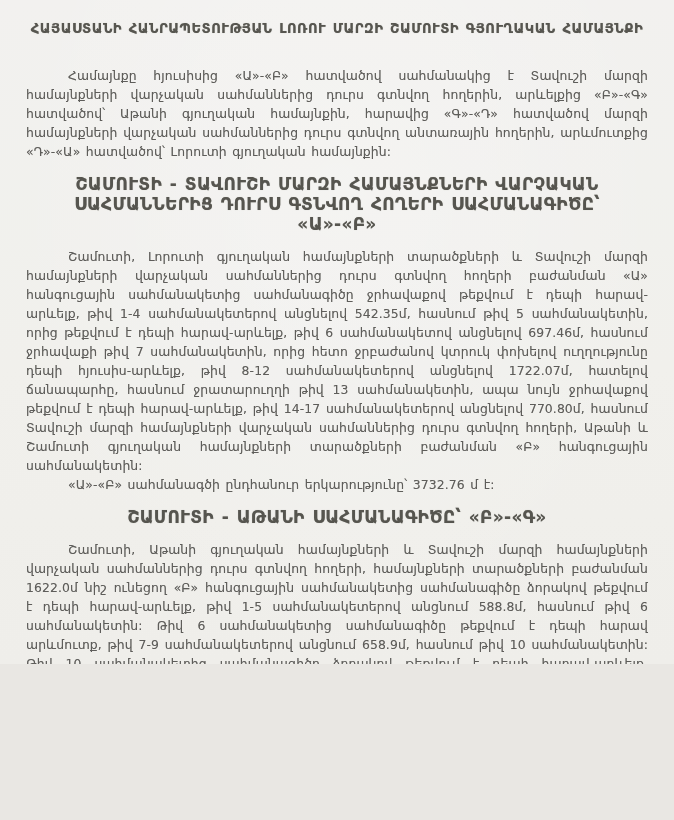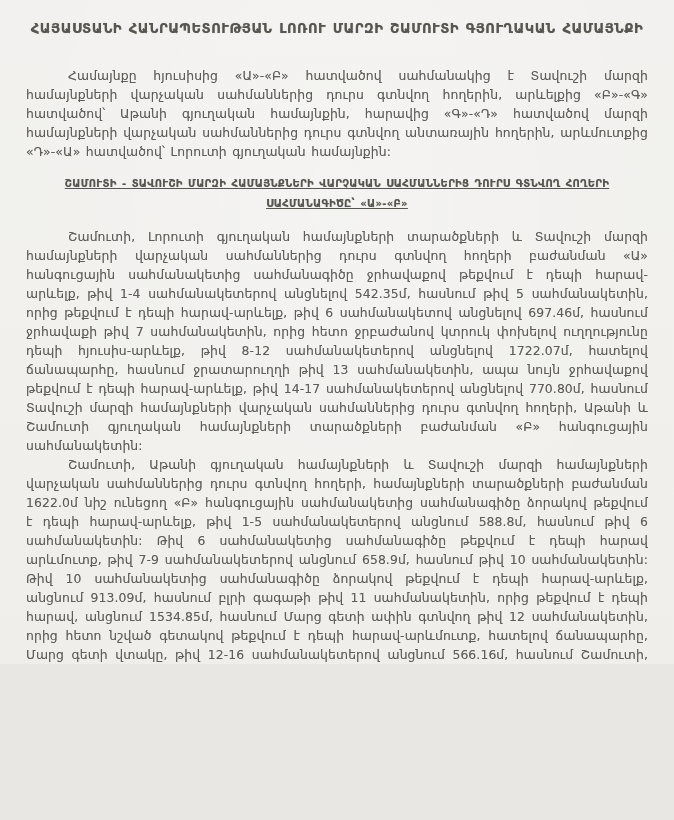--- a/index.html
+++ b/index.html
@@ -32,29 +32,28 @@
     text-shadow:0 0 .7px rgba(86,85,79,.55);
   }
   .body-par{
     margin:0;
     text-indent:42px;
     text-shadow:0 0 .6px rgba(93,92,89,.4);
   }
   .sec-head{
     text-align:center;
     font-weight:bold;
-    font-size:10px;
+    font-size:17px;
     line-height:20px;
     letter-spacing:.3px;
     color:#55544e;
     margin:13px 0 13px 0;
     padding:0 18px;
     text-indent:0;
     text-shadow:0 0 .7px rgba(86,85,79,.5);
-    text-decoration:underline;
   }
   .length-note{
     margin:0;
     text-indent:42px;
     text-align:left;
     text-shadow:0 0 .6px rgba(93,92,89,.4);
   }
 </style>
 </head>
 <body>
@@ -64,20 +63,22 @@
   <header class="doc-title">
     <div>ՀԱՅԱՍՏԱՆԻ ՀԱՆՐԱՊԵՏՈՒԹՅԱՆ ԼՈՌՈՒ ՄԱՐԶԻ ՇԱՄՈՒՏԻ ԳՅՈՒՂԱԿԱՆ ՀԱՄԱՅՆՔԻ</div>
   </header>
 
 
   <p class="body-par">Համայնքը հյուսիսից «Ա»-«Բ» հատվածով սահմանակից է Տավուշի մարզի համայնքների վարչական սահմաններից դուրս գտնվող հողերին, արևելքից «Բ»-«Գ» հատվածով՝ Աթանի գյուղական համայնքին, հարավից «Գ»-«Դ» հատվածով մարզի համայնքների վարչական սահմաններից դուրս գտնվող անտառային հողերին, արևմուտքից «Դ»-«Ա» հատվածով՝ Լորուտի գյուղական համայնքին:</p>
 
   <section>
     <h2 class="sec-head">ՇԱՄՈՒՏԻ - ՏԱՎՈՒՇԻ ՄԱՐԶԻ ՀԱՄԱՅՆՔՆԵՐԻ ՎԱՐՉԱԿԱՆ ՍԱՀՄԱՆՆԵՐԻՑ ԴՈՒՐՍ ԳՏՆՎՈՂ ՀՈՂԵՐԻ ՍԱՀՄԱՆԱԳԻԾԸ՝ «Ա»-«Բ»</h2>
     <p class="body-par">Շամուտի, Լորուտի գյուղական համայնքների տարածքների և Տավուշի մարզի համայնքների վարչական սահմաններից դուրս գտնվող հողերի բաժանման «Ա» հանգուցային սահմանակետից սահմանագիծը ջրհավաքով թեքվում է դեպի հարավ-արևելք, թիվ 1-4 սահմանակետերով անցնելով 542.35մ, հասնում թիվ 5 սահմանակետին, որից թեքվում է դեպի հարավ-արևելք, թիվ 6 սահմանակետով անցնելով 697.46մ, հասնում ջրհավաքի թիվ 7 սահմանակետին, որից հետո ջրբաժանով կտրուկ փոխելով ուղղությունը դեպի հյուսիս-արևելք, թիվ 8-12 սահմանակետերով անցնելով 1722.07մ, հատելով ճանապարհը, հասնում ջրատարուղղի թիվ 13 սահմանակետին, ապա նույն ջրհավաքով թեքվում է դեպի հարավ-արևելք, թիվ 14-17 սահմանակետերով անցնելով 770.80մ, հասնում Տավուշի մարզի համայնքների վարչական սահմաններից դուրս գտնվող հողերի, Աթանի և Շամուտի գյուղական համայնքների տարածքների բաժանման «Բ» հանգուցային սահմանակետին:</p>
+    <p class="length-note">«Ա»-«Բ» սահմանագծի ընդհանուր երկարությունը՝ 3732.76 մ է:</p>
   </section>
 
   <section>
+    <h2 class="sec-head">ՇԱՄՈՒՏԻ - ԱԹԱՆԻ ՍԱՀՄԱՆԱԳԻԾԸ՝ «Բ»-«Գ»</h2>
     <p class="body-par">Շամուտի, Աթանի գյուղական համայնքների և Տավուշի մարզի համայնքների վարչական սահմաններից դուրս գտնվող հողերի, համայնքների տարածքների բաժանման 1622.0մ նիշ ունեցող «Բ» հանգուցային սահմանակետից սահմանագիծը ձորակով թեքվում է դեպի հարավ-արևելք, թիվ 1-5 սահմանակետերով անցնում 588.8մ, հասնում թիվ 6 սահմանակետին: Թիվ 6 սահմանակետից սահմանագիծը թեքվում է դեպի հարավ արևմուտք, թիվ 7-9 սահմանակետերով անցնում 658.9մ, հասնում թիվ 10 սահմանակետին: Թիվ 10 սահմանակետից սահմանագիծը ձորակով թեքվում է դեպի հարավ-արևելք, անցնում 913.09մ, հասնում բլրի գագաթի թիվ 11 սահմանակետին, որից թեքվում է դեպի հարավ, անցնում 1534.85մ, հասնում Մարց գետի ափին գտնվող թիվ 12 սահմանակետին, որից հետո նշված գետակով թեքվում է դեպի հարավ-արևմուտք, հատելով ճանապարհը, Մարց գետի վտակը, թիվ 12-16 սահմանակետերով անցնում 566.16մ, հասնում Շամուտի, Աթանի գյուղական համայնքների տարածքների և մարզի համայնքների վարչական սահմաններից դուրս գտնվող անտառային հողերի բաժանման «Գ» հանգուցային սահմանակետին:</p>
 
   </section>
 
 </div>
 
 </body></html>

